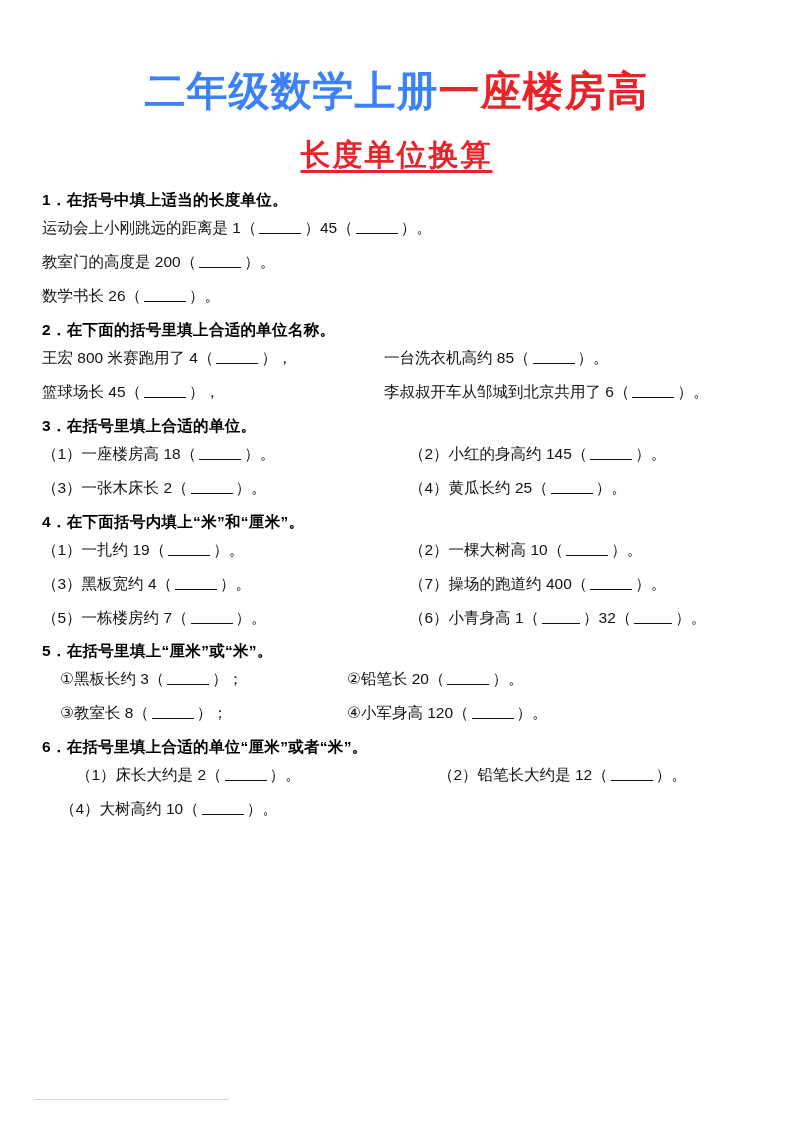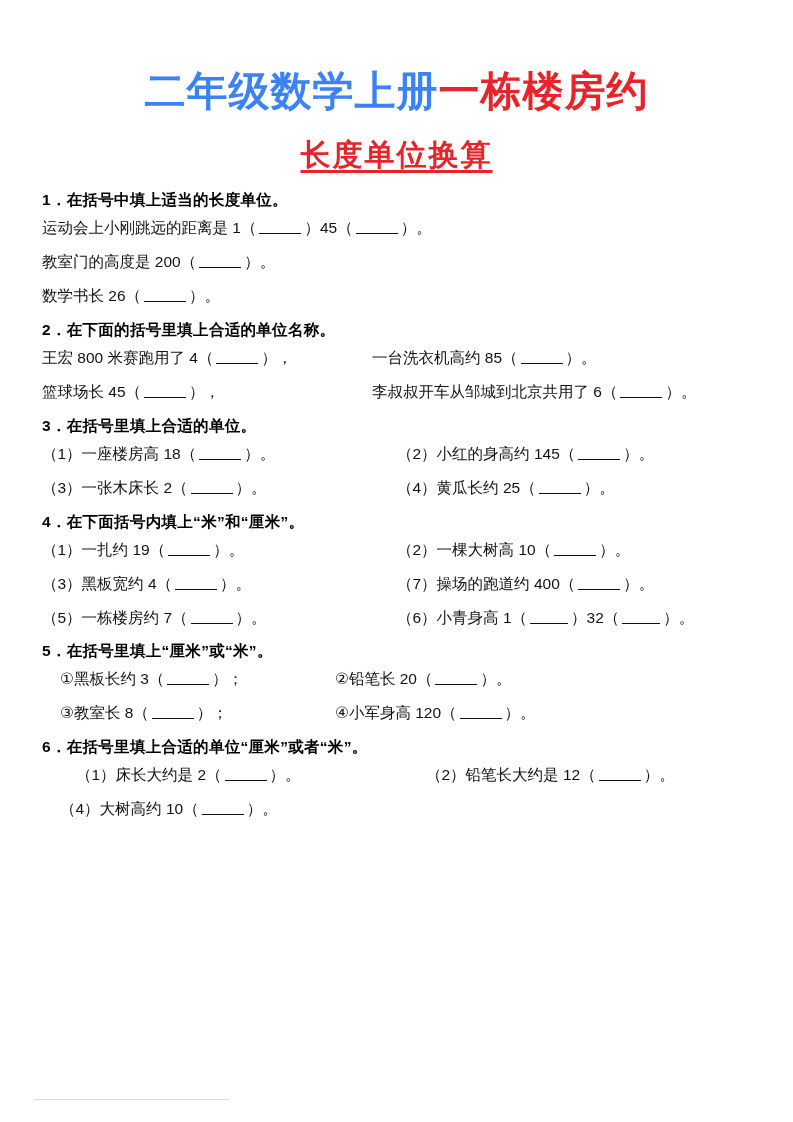--- a/index.html
+++ b/index.html
@@ -64,20 +64,21 @@
     font-size: 15.5px;
     color: #111111;
     margin: 0 0 13px 8px;
     line-height: 1.35;
     white-space: nowrap;
   }
   .two-col {
     display: flex;
     margin: 0 0 13px 8px;
     white-space: nowrap;
+    gap: 12px;
   }
   .two-col .col {
     font-size: 15.5px;
     line-height: 1.35;
   }
   .blank {
     display: inline-block;
     border-bottom: 1px solid #111111;
     width: 42px;
     height: 13px;
@@ -103,21 +104,21 @@
     height: 1px;
     background: #d8d8d8;
   }
 </style>
 </head>
 <body>
 
 <div class="page">
 
   <div class="title-main">
-    <span class="black">二年级数学上册</span><span class="red">一栋楼房约</span>
+    <span class="black">二年级数学上册</span><span class="red">一座楼房高</span>
   </div>
 
   <div class="title-sub">长度单位换算</div>
 
   <div class="section">
     <div class="section-head">1．在括号中填上适当的长度单位。</div>
 
     <div class="qline">
       <span>运动会上小刚跳远的距离是 1（</span><span class="blank"></span><span>）45（</span><span class="blank"></span><span>）。</span>
     </div>

